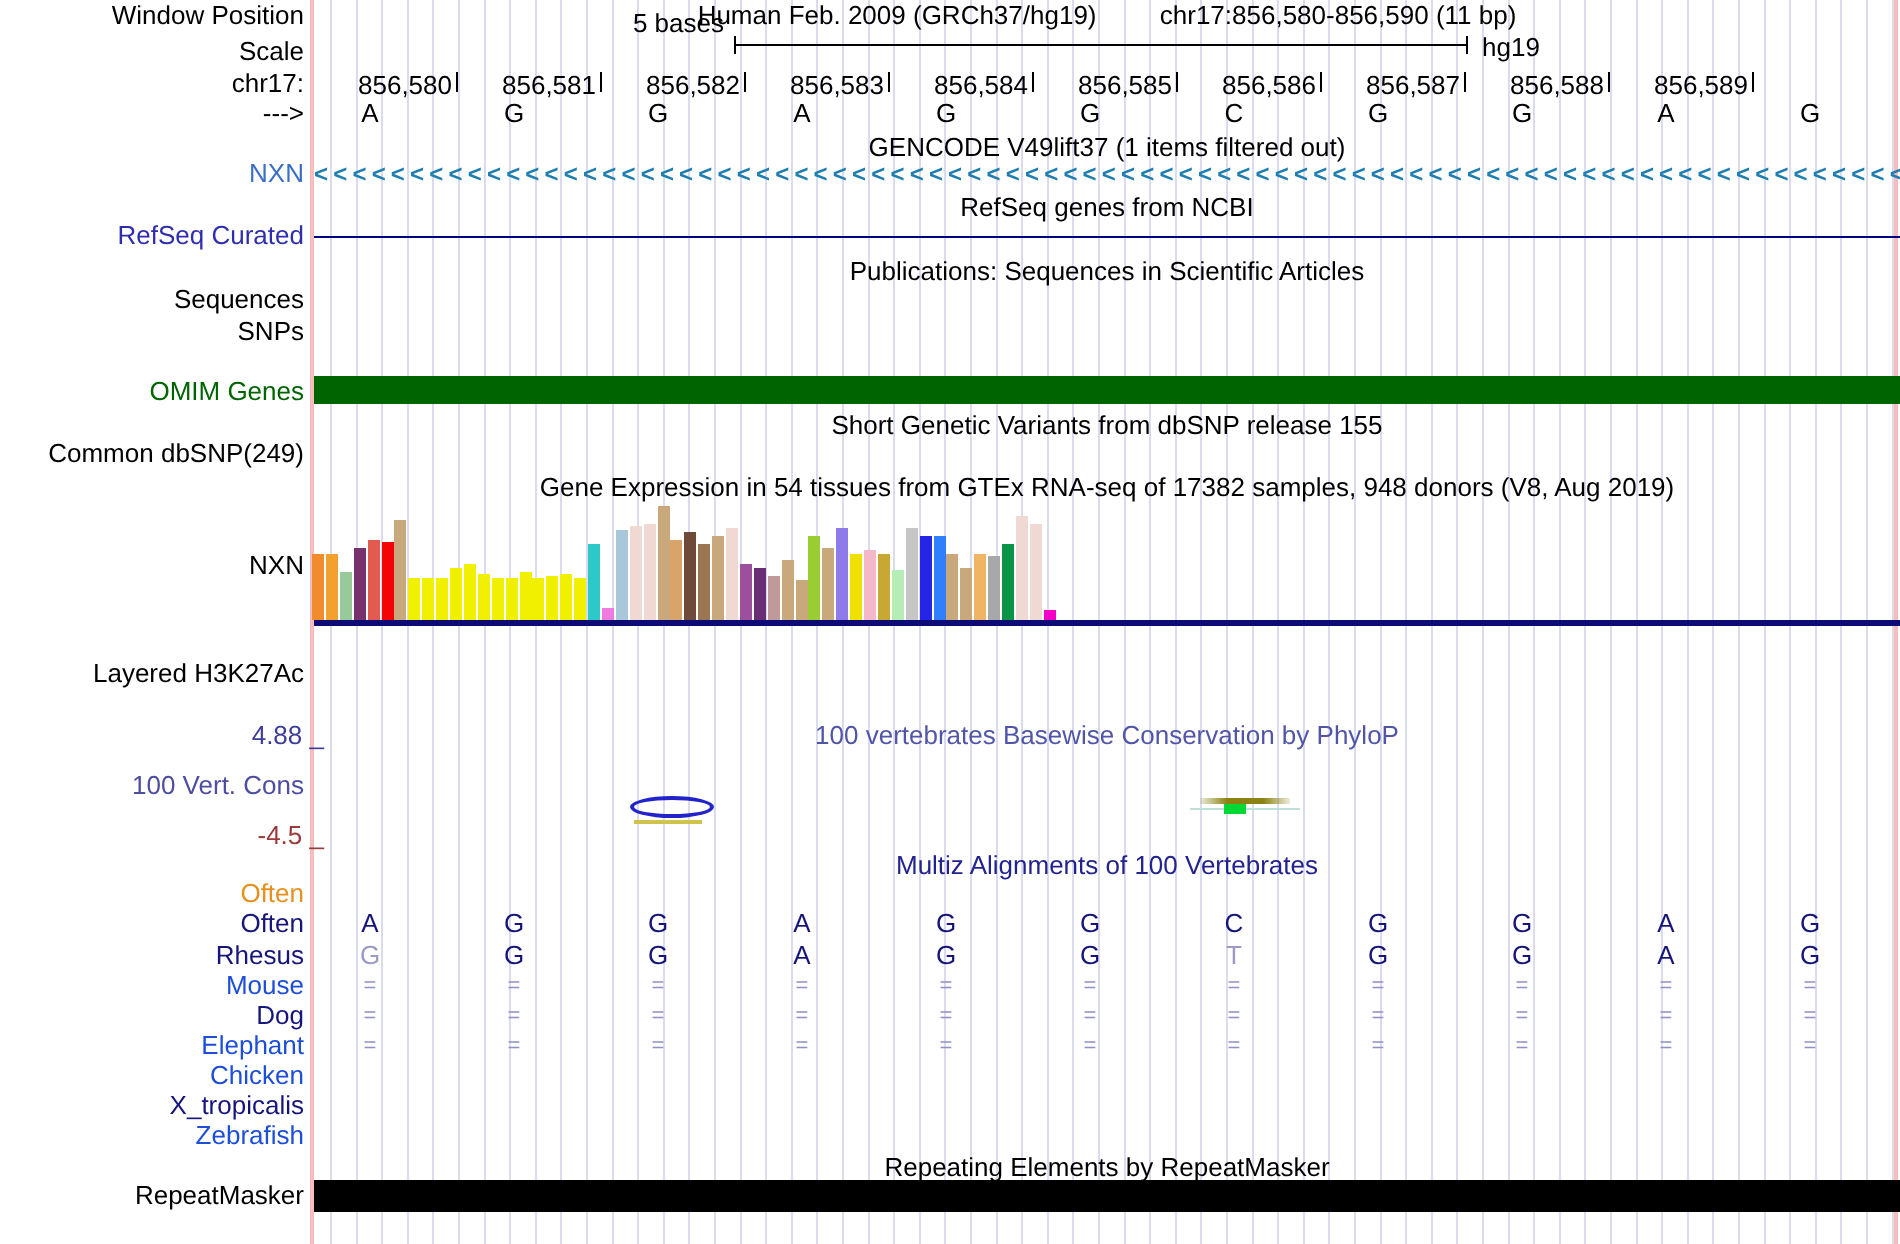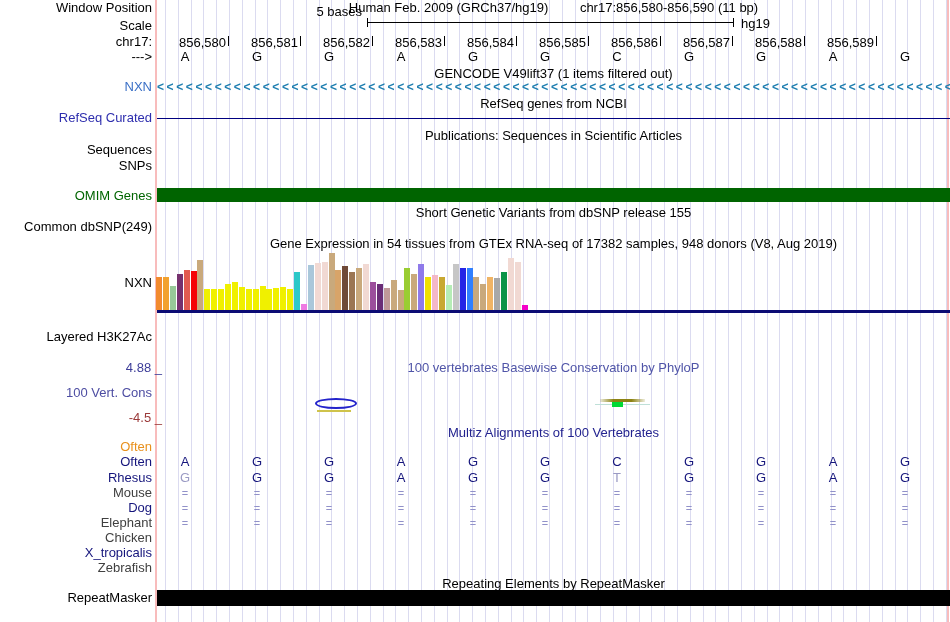--- a/index.html
+++ b/index.html
@@ -9,21 +9,21 @@
   
   .grid{position:absolute;left:165px;top:0;width:783px;height:622px;
         background:repeating-linear-gradient(to right,#dbdbf0 0px,#dbdbf0 1px,transparent 1px,transparent 12.8px);}
   .guide{position:absolute;top:0;width:2px;height:622px;background:#f8bcbc;}
   
   .lblcol{position:absolute;left:0;top:0;width:162px;height:622px;}
   .lbl{position:absolute;right:10px;height:14px;line-height:14px;text-align:left;white-space:nowrap;}
   .lbl-num{position:absolute;right:0;height:14px;line-height:14px;text-align:right;white-space:nowrap;}
   
   .ttl{position:absolute;left:157px;width:793px;text-align:center;height:14px;line-height:14px;}
-  .c-navy{color:#15157c;} .c-green{color:#404040;} .c-orange{color:#e8901c;}
+  .c-navy{color:#15157c;} .c-green{color:#1d4ed8;} .c-orange{color:#e8901c;}
   .c-omim{color:#006400;} .c-slate{color:#5055a8;} .c-vert{color:#4d4da2;}
   .c-refseq{color:#2e2eae;} .c-nxn{color:#3a6fc6;} .c-max{color:#3d3d99;} .c-min{color:#9b3a3a;}
   .c-multiz{color:#23238f;}
   
   .tick{position:absolute;width:1px;height:10px;background:#000;}
   .coord{position:absolute;width:69px;text-align:right;height:13px;line-height:13px;}
   .base{position:absolute;width:72px;text-align:center;height:13px;line-height:13px;}
   
   .scale-text{position:absolute;left:157px;top:4px;width:205px;text-align:right;}
   .scale-h{position:absolute;left:367px;top:22px;width:366px;height:1px;background:#000;}

